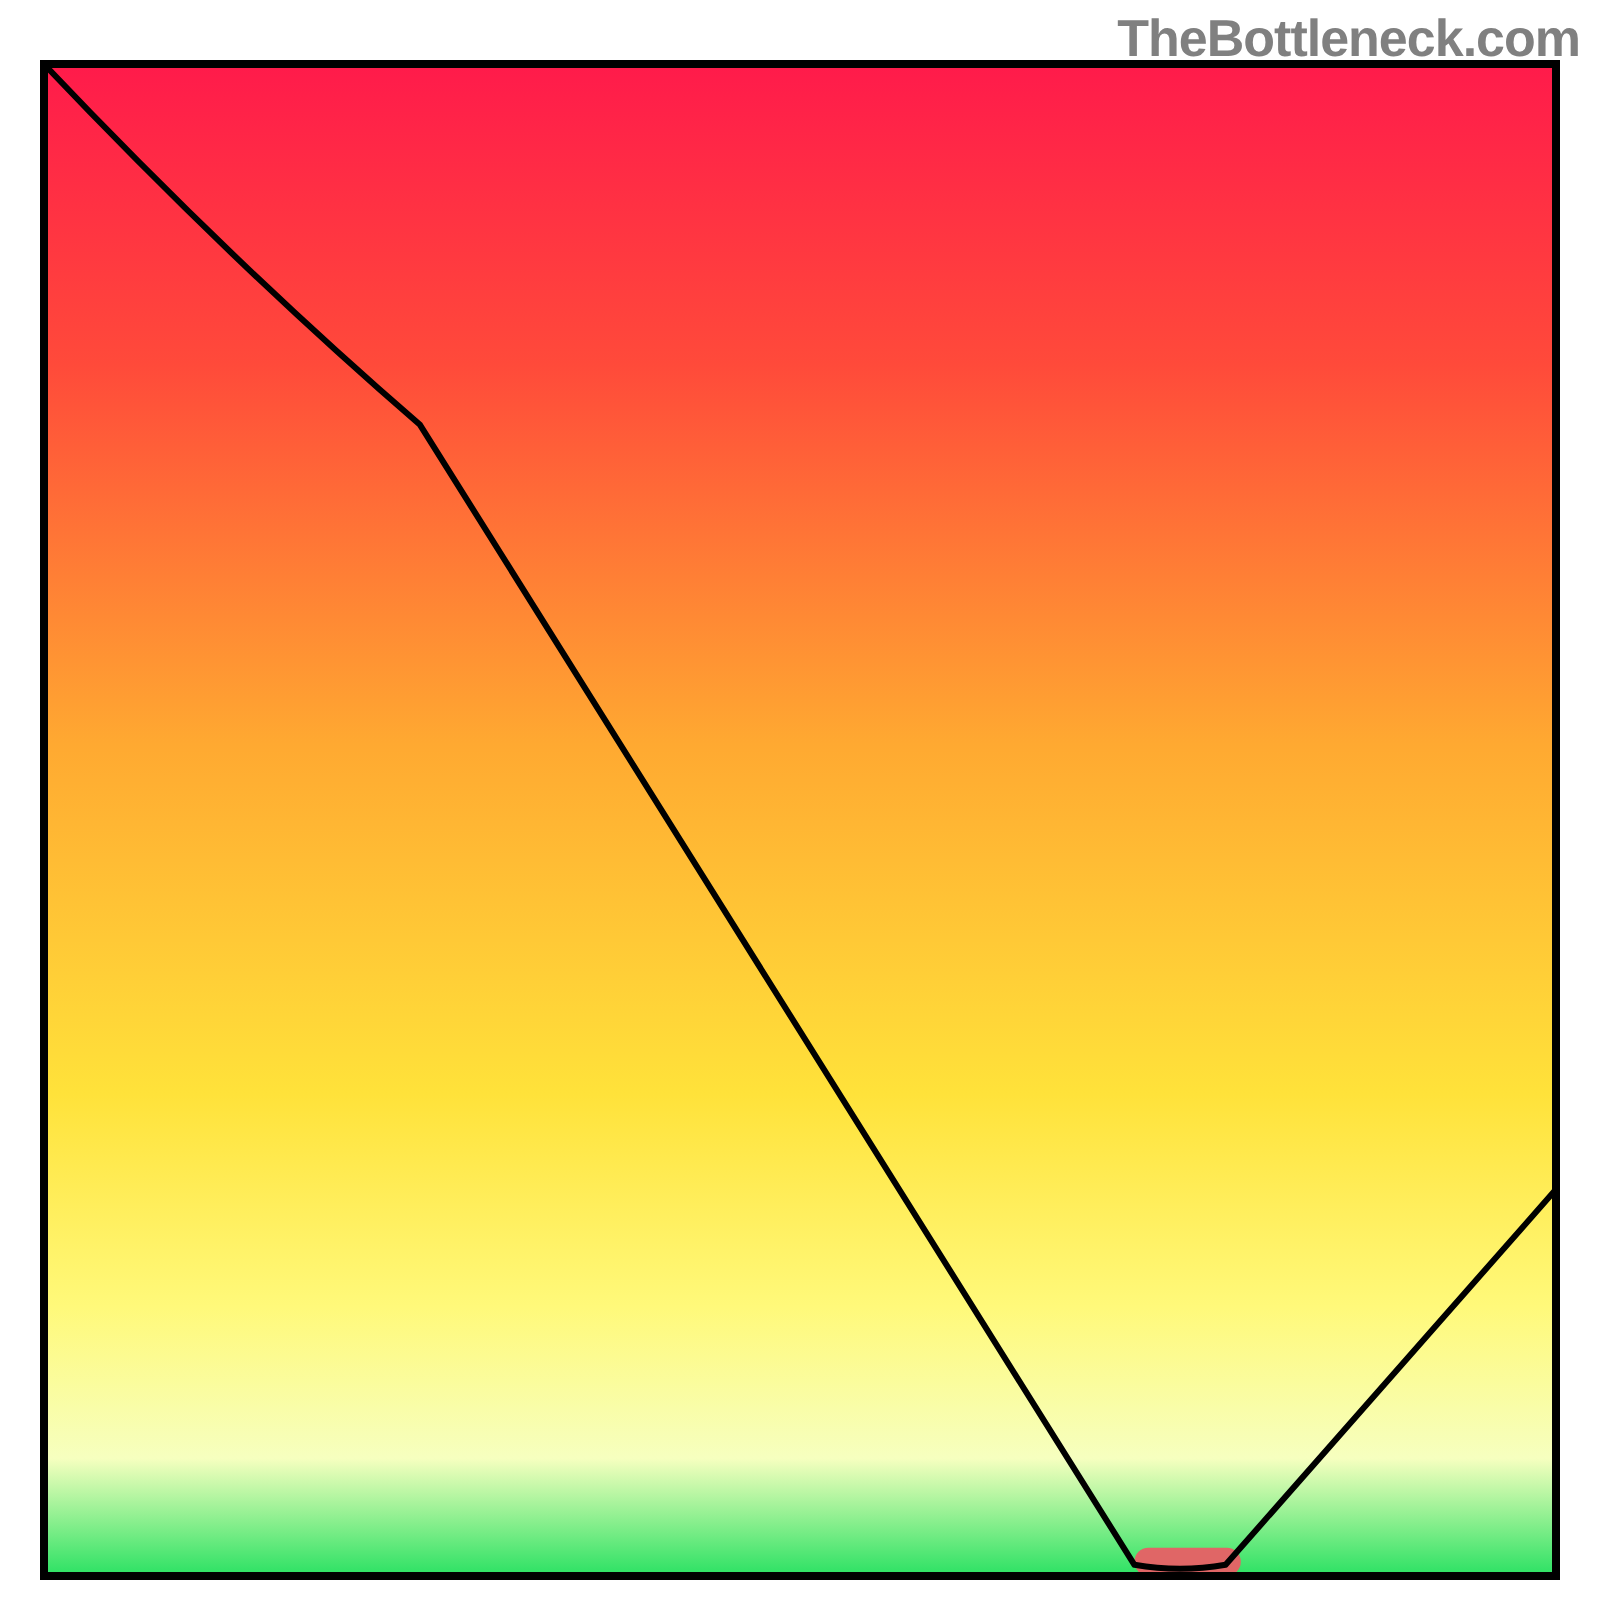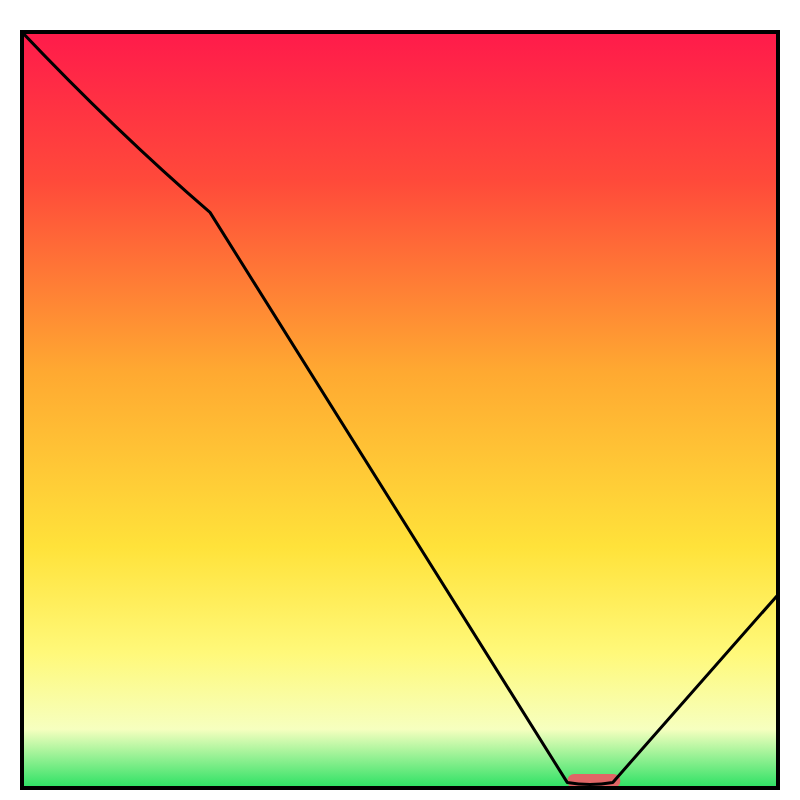--- a/index.html
+++ b/index.html
@@ -35,20 +35,21 @@
     height: 760px;
   }
   .plot svg {
     display: block;
   }
 </style>
 </head>
 <body>
 
 <div class="frame">
+  <div class="watermark">TheBottleneck.com</div>
 
   <div class="plot">
     <svg id="chart-svg" width="760" height="760" viewBox="0 0 760 760">
         <defs>
           <linearGradient id="bg-grad" x1="0" y1="0" x2="0" y2="1">
             <stop offset="0%" stop-color="#ff1a4b"></stop>
             <stop offset="20%" stop-color="#ff4a3a"></stop>
             <stop offset="45%" stop-color="#ffa931"></stop>
             <stop offset="68%" stop-color="#ffe23a"></stop>
             <stop offset="82%" stop-color="#fff97a"></stop>

